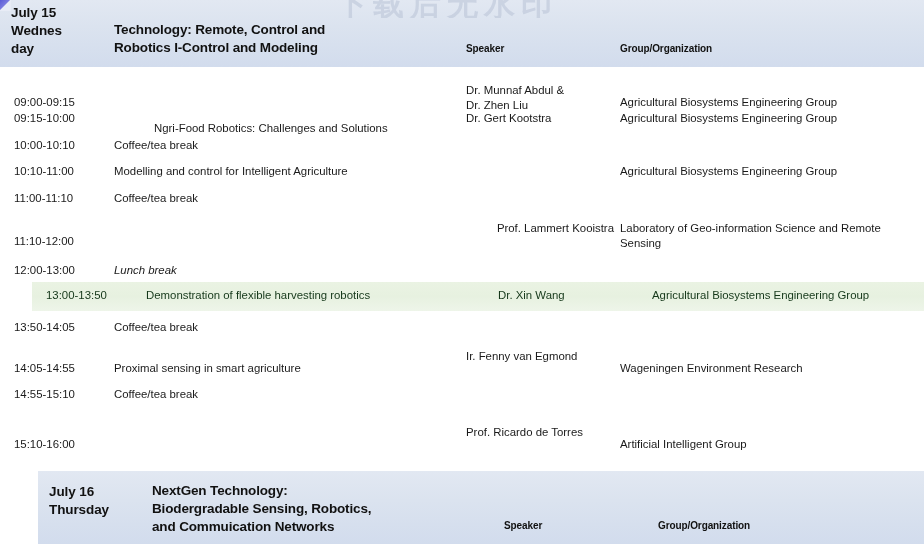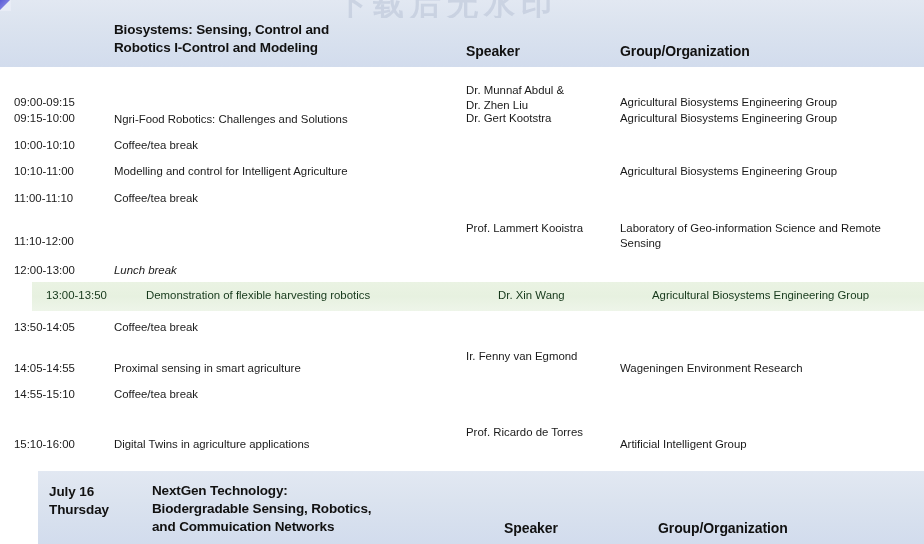--- a/index.html
+++ b/index.html
@@ -89,21 +89,21 @@
     font-size: 13.5px;
     font-weight: 700;
     line-height: 1.35;
     color: #111111;
     letter-spacing: -0.15px;
   }
   .day-header.bottom .dh-theme { top: 11px; }
 
   .dh-col {
     position: absolute;
-    font-size: 14px;
+    font-size: 10px;
     font-weight: 700;
     color: #111111;
     letter-spacing: -0.1px;
   }
   .dh-col.speaker { left: 466px; }
   .dh-col.group   { left: 620px; }
   .day-header.top .dh-col    { top: 43px; }
   .day-header.bottom .dh-col { top: 49px; }
 
   
@@ -143,37 +143,42 @@
 </head>
 <body>
 
 <div class="page">
 
   <div class="corner-mark"></div>
 
   <div class="watermark">下载后无水印</div>
 
   <div class="day-header top">
+    <div class="dh-date">
+      <div>July 15</div>
+      <div>Wednes</div>
+      <div>day</div>
+    </div>
     <div class="dh-theme">
-      <div>Biosystems: Sensing, Control and</div>
+      <div>Technology: Remote, Control and</div>
       <div>Robotics I-Control and Modeling</div>
     </div>
     <div class="dh-col speaker">Speaker</div>
     <div class="dh-col group">Group/Organization</div>
   </div>
 
   <div class="schedule">
       <div class="row" style="top: 16px; height: 26px;">
         <div class="cell c-time" style="top: 12px;">09:00-09:15</div>
         <div class="cell c-spk" style="top: 0px;">Dr. Munnaf Abdul &amp;<br>Dr. Zhen Liu</div>
         <div class="cell c-org" style="top: 12px;">Agricultural Biosystems Engineering Group</div>
       </div>
       <div class="row" style="top: 44px; height: 26px;">
         <div class="cell c-time" style="top: 0px;">09:15-10:00</div>
-        <div class="cell c-topic" style="top: 1px;">Ngri-Food Robotics: Challenges and Solutions</div>
+        <div class="cell c-topic" style="top: 10px; margin-left: 40px;">Ngri-Food Robotics: Challenges and Solutions</div>
         <div class="cell c-spk" style="top: 0px;">Dr. Gert Kootstra</div>
         <div class="cell c-org" style="top: 0px;">Agricultural Biosystems Engineering Group</div>
       </div>
       <div class="row" style="top: 71px; height: 26px;">
         <div class="cell c-time" style="top: 0px;">10:00-10:10</div>
         <div class="cell c-topic" style="top: 0px;">Coffee/tea break</div>
         <div class="cell c-spk" style="top: 0px;"></div>
         <div class="cell c-org" style="top: 0px;"></div>
       </div>
       <div class="row" style="top: 97px; height: 26px;">
@@ -182,21 +187,21 @@
         <div class="cell c-org" style="top: 0px;">Agricultural Biosystems Engineering Group</div>
       </div>
       <div class="row" style="top: 124px; height: 26px;">
         <div class="cell c-time" style="top: 0px;">11:00-11:10</div>
         <div class="cell c-topic" style="top: 0px;">Coffee/tea break</div>
         <div class="cell c-spk" style="top: 0px;"></div>
         <div class="cell c-org" style="top: 0px;"></div>
       </div>
       <div class="row" style="top: 147px; height: 46px;">
         <div class="cell c-time" style="top: 20px;">11:10-12:00</div>
-        <div class="cell c-spk" style="top: 7px;">Prof. Lammert Kooistra</div>
+        <div class="cell c-spk" style="top: 7px; text-align: right;">Prof. Lammert Kooistra</div>
         <div class="cell c-org" style="top: 7px;">Laboratory of Geo-information Science and Remote Sensing</div>
       </div>
       <div class="row" style="top: 196px; height: 26px;">
         <div class="cell c-time" style="top: 0px;">12:00-13:00</div>
         <div class="cell c-topic italic" style="top: 0px;">Lunch break</div>
         <div class="cell c-spk" style="top: 0px;"></div>
         <div class="cell c-org" style="top: 0px;"></div>
       </div>
       <div class="row highlight" style="top: 215px; height: 29px;">
         <div class="cell c-time" style="top: 6px;">13:00-13:50</div>
@@ -217,21 +222,20 @@
         <div class="cell c-org" style="top: 20px;">Wageningen Environment Research</div>
       </div>
       <div class="row" style="top: 320px; height: 26px;">
         <div class="cell c-time" style="top: 0px;">14:55-15:10</div>
         <div class="cell c-topic" style="top: 0px;">Coffee/tea break</div>
         <div class="cell c-spk" style="top: 0px;"></div>
         <div class="cell c-org" style="top: 0px;"></div>
       </div>
       <div class="row" style="top: 350px; height: 46px;">
         <div class="cell c-time" style="top: 20px;">15:10-16:00</div>
-        <div class="cell c-topic" style="top: 20px;">Digital Twins in agriculture applications</div>
         <div class="cell c-spk" style="top: 8px;">Prof. Ricardo de Torres</div>
         <div class="cell c-org" style="top: 20px;">Artificial Intelligent Group</div>
       </div>
     </div>
 
   <div class="day-header bottom">
     <div class="dh-date">
       <div>July 16</div>
       <div>Thursday</div>
     </div>

